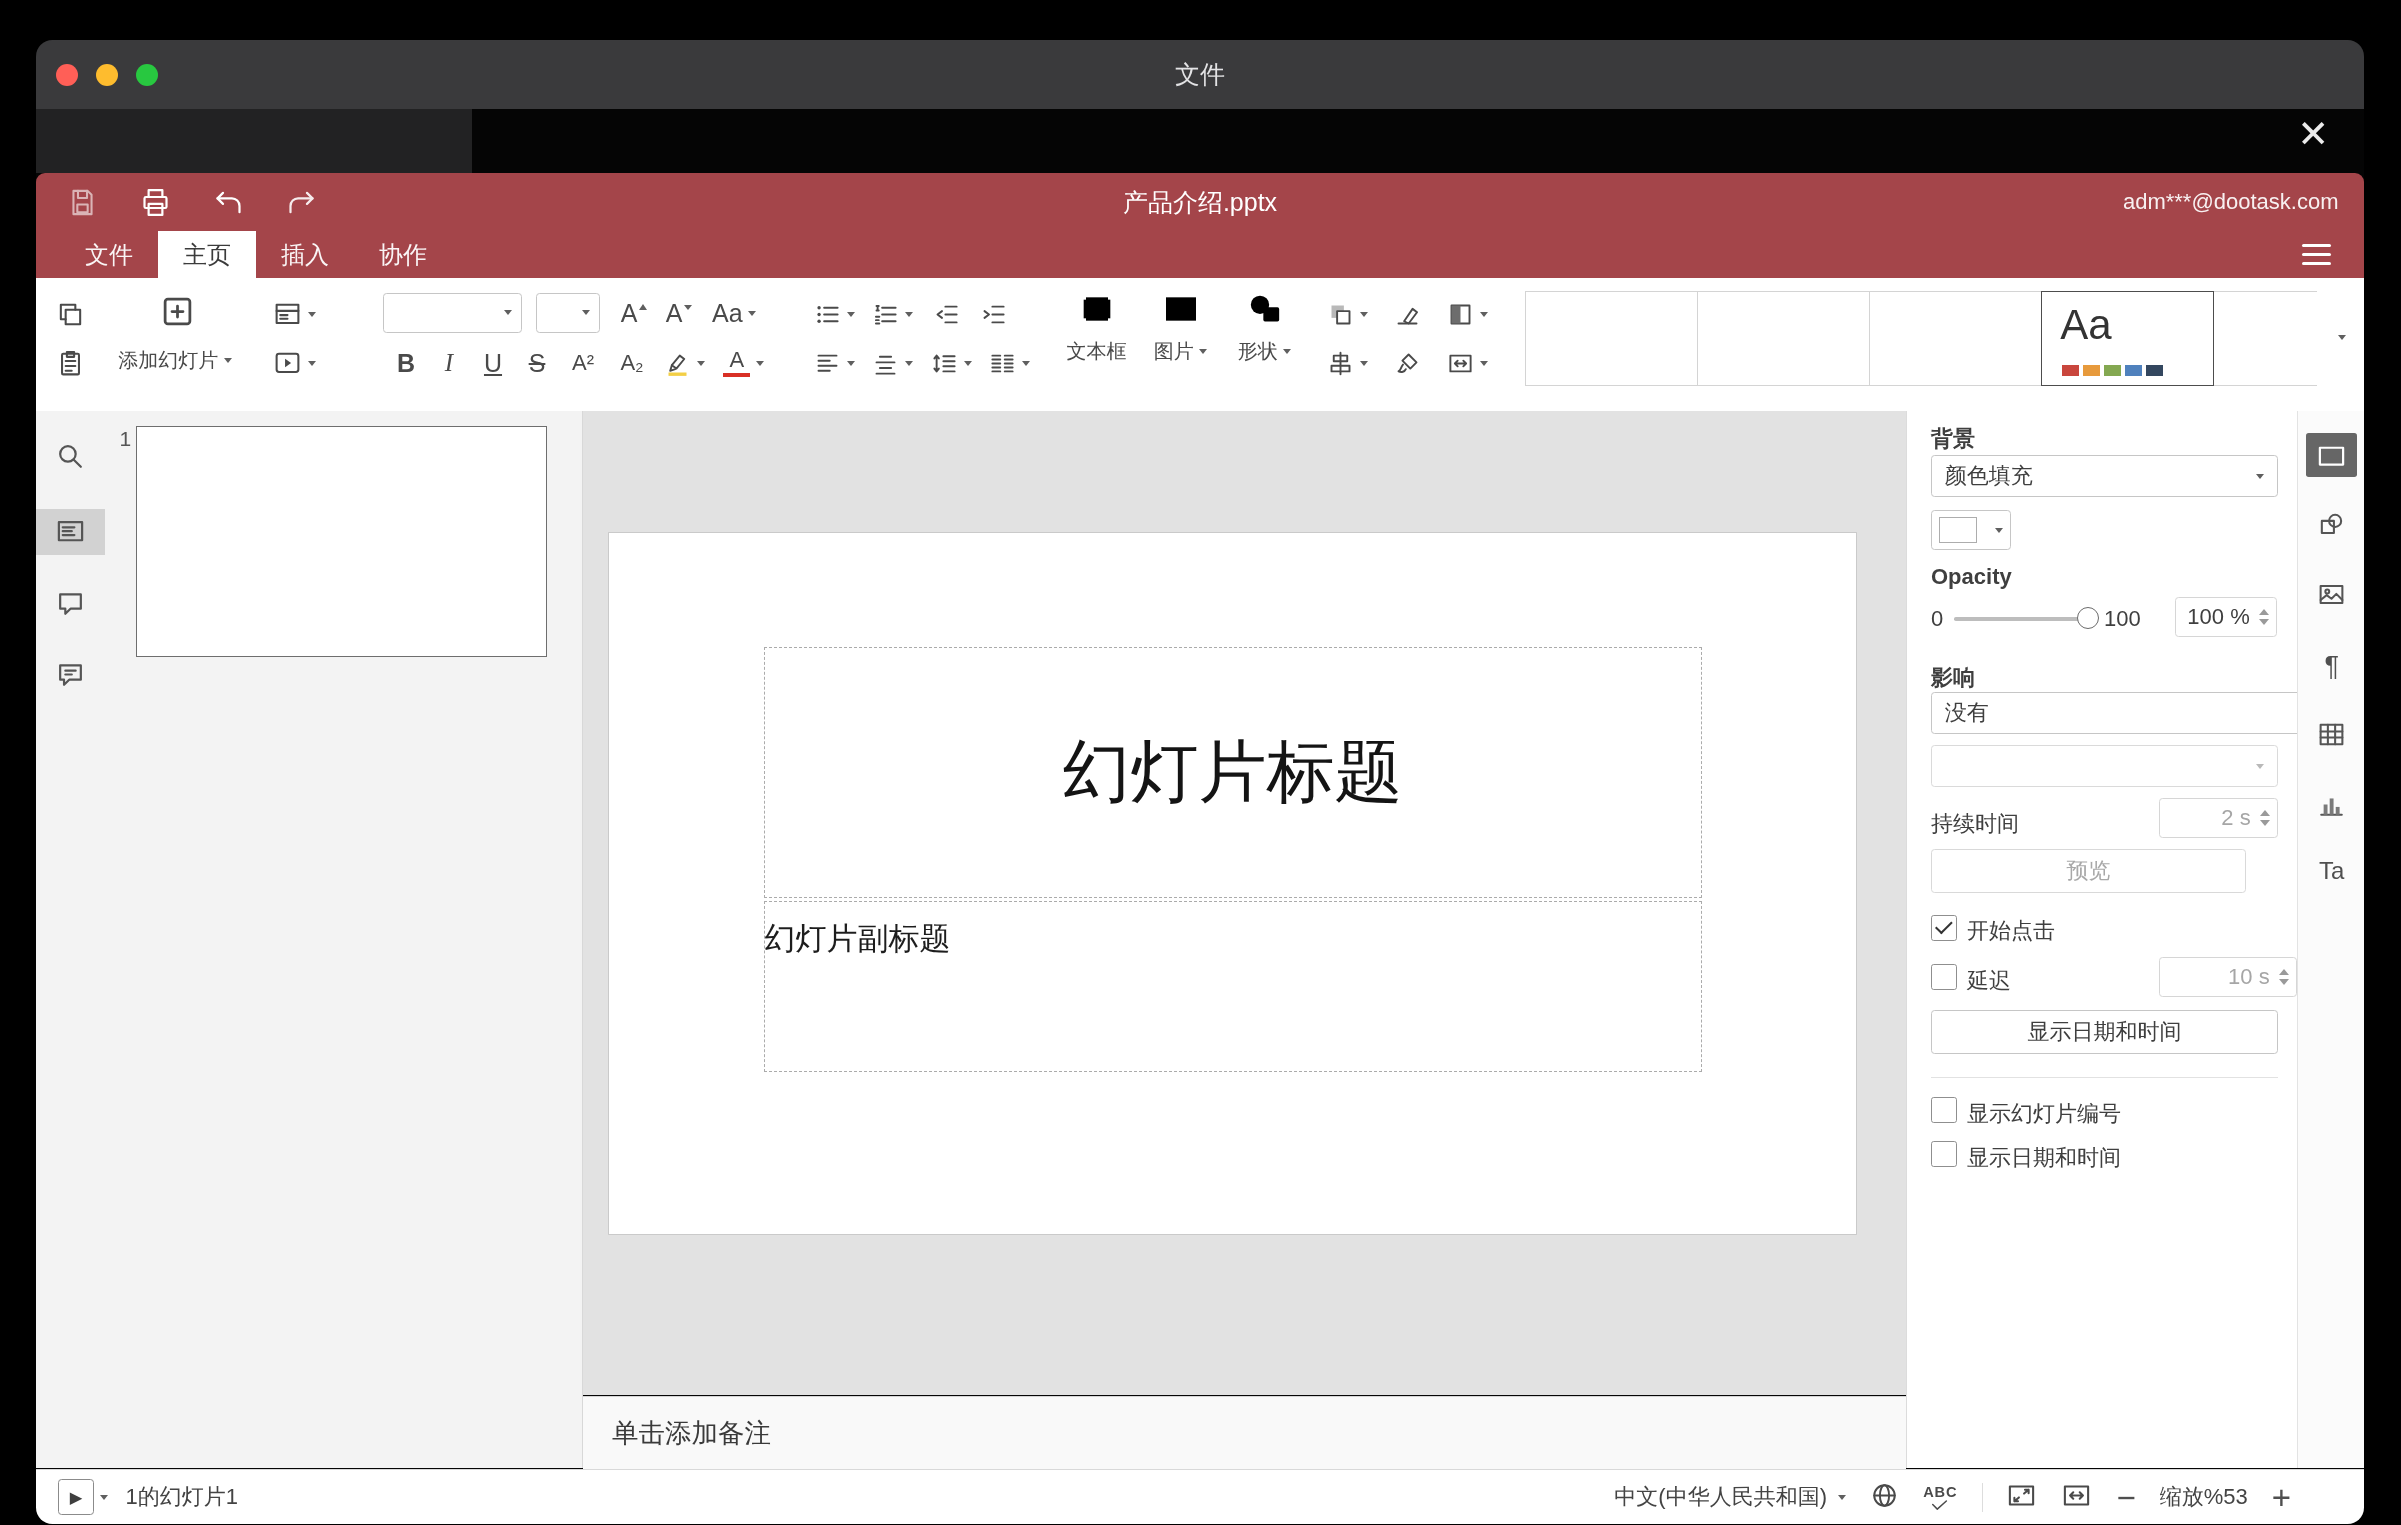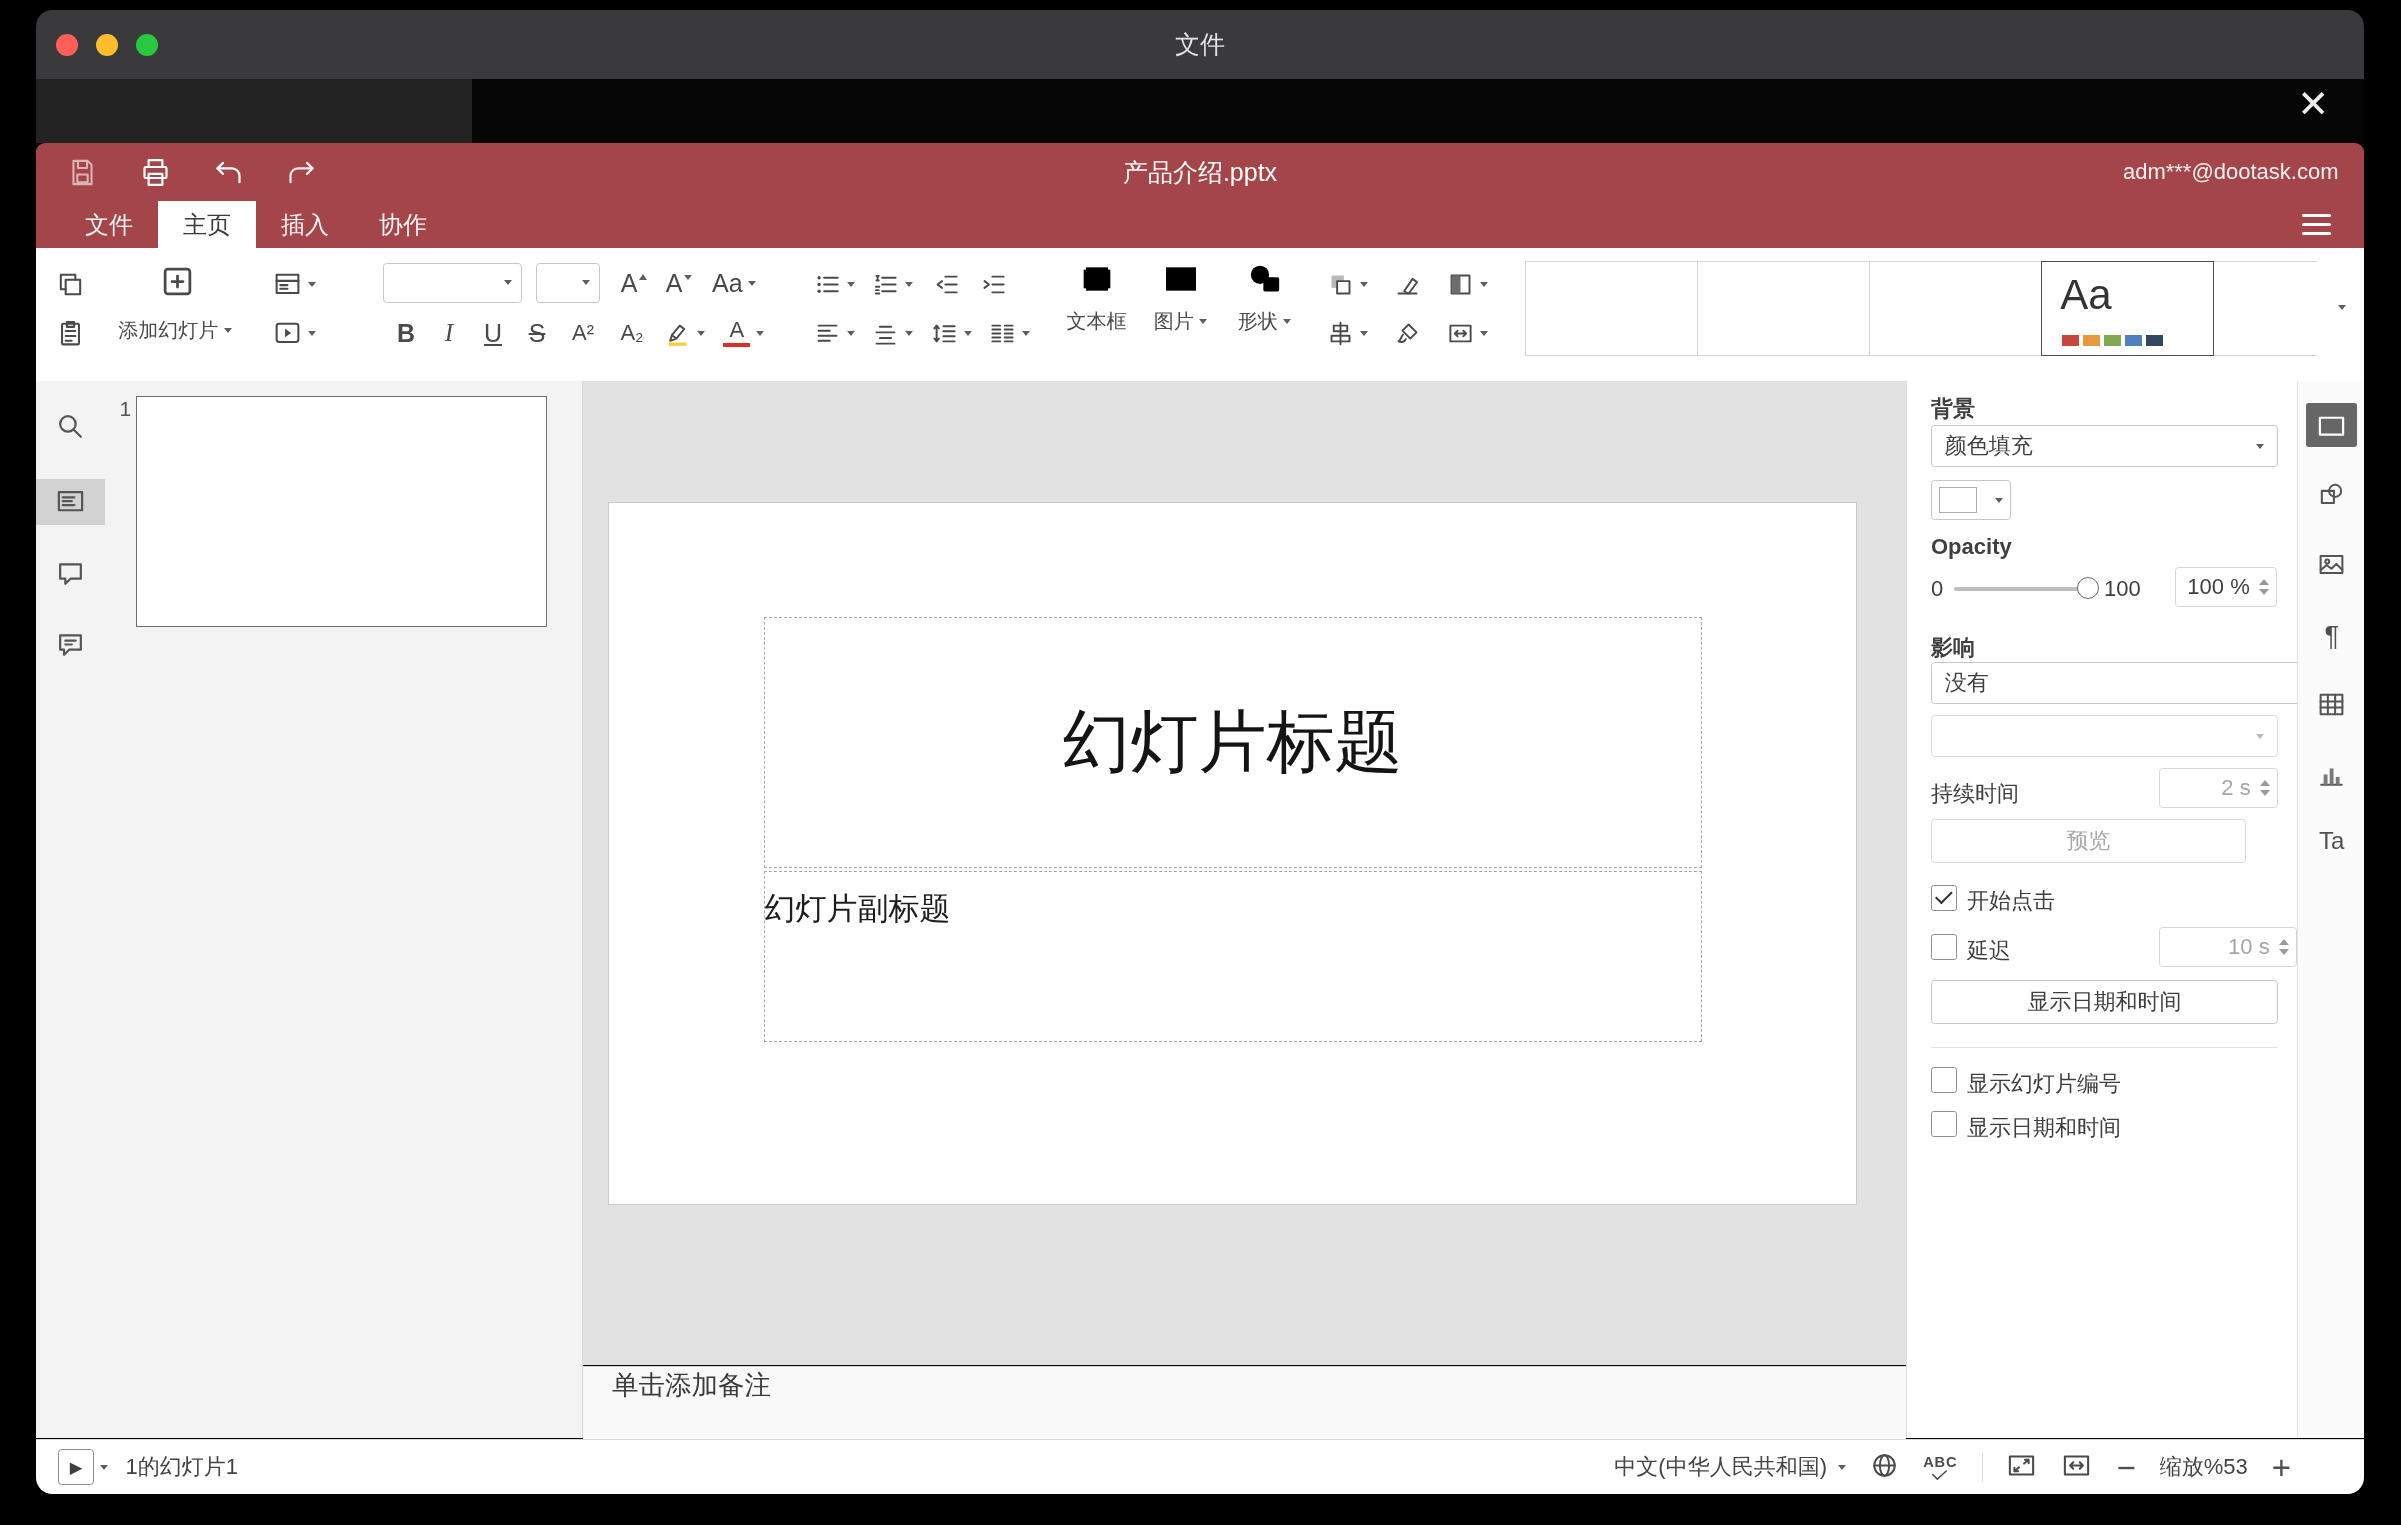--- a/index.html
+++ b/index.html
@@ -1,17 +1,17 @@
 <!DOCTYPE html>
 <html style="font-size:14.6px"><head>
 <meta charset="utf-8">
 <style>
   * { margin:0; padding:0; box-sizing:border-box; }
   html,body { width:2401px; height:1526px; background:#000; font-family:"Liberation Sans","DejaVu Sans",sans-serif; overflow:hidden; }
-  .window { position:absolute; left:36px; top:10px; width:2328px; height:1484px; background:#050505; border-radius:16.4px; overflow:hidden; }
+  .window { position:absolute; left:36px; top:40px; width:2328px; height:1484px; background:#050505; border-radius:16.4px; overflow:hidden; }
 
   
   .titlebar { position:absolute; left:0; top:0; width:2328px; height:69px; background:#3a3a3c; }
   .lights { position:absolute; left:20px; top:24px; display:flex; gap:18px; }
   .light { width:22px; height:22px; border-radius:50%; display:inline-block; }
   .light.red { background:#ff5f57; } .light.yellow { background:#febc2e; } .light.green { background:#28c840; }
   .win-title { position:absolute; left:0; top:0; width:100%; height:69px; line-height:69px; text-align:center; color:#e3e3e5; font-size:25px; }
   .ghost { position:absolute; left:0; top:69px; width:436px; height:64px; background:#47474a; opacity:.45; }
   .close-x { position:absolute; right:35px; top:75px; font-size:38px; color:#ececec; line-height:38px; cursor:default; }
 
@@ -58,21 +58,21 @@
   .thumb { position:absolute; left:31px; top:14.6px; width:411px; height:231px; background:#fff; border:1.8px solid #6e6e6e; }
 
   
   .canvas { position:absolute; left:547px; top:371px; width:1323px; height:984px; background:#e2e2e2; }
   .slide { position:absolute; left:25.5px; top:122px; width:1247px; height:701px; background:#fff; box-shadow:0 0 0 0.9px #c8c8c8; }
   .ph { position:absolute; border:0.9px dashed #ababab; }
   .ph-title { left:155px; top:114px; width:938px; height:251px; display:flex; align-items:center; justify-content:center; }
   .ph-title span { font-size:68px; color:#141414; white-space:nowrap; }
   .ph-sub { left:155px; top:368px; width:938px; height:171px; display:flex; }
   .ph-sub span { font-size:31px; color:#1d1d1d; margin-top:16.4px; white-space:nowrap; }
-  .notes { position:absolute; left:547px; top:1356px; width:1323px; height:73px; background:#f9f9f9; border-top:0.9px solid #d4d4d4; display:flex; padding-left:29px; }
+  .notes { position:absolute; left:547px; top:1356px; width:1323px; height:73px; background:#f9f9f9; border-top:0.9px solid #d4d4d4; display:flex; align-items:center; padding-left:29px; }
   .notes span { font-size:26.5px; color:#3a3a3a; }
 
   
   .right-panel { position:absolute; left:1870px; top:371px; width:391px; height:1057px; background:#fff; border-left:0.9px solid #dcdcdc; }
   .plabel { position:absolute; font-size:22px; color:#3f3f3f; white-space:nowrap; }
   .plabel.b { font-weight:bold; }
   .select { position:absolute; border:0.9px solid #c6c6c6; border-radius:3.6px; background:#fff; display:flex; align-items:center; padding:0 12.8px; font-size:22px; color:#3f3f3f; }
   .select .caret { margin-left:auto; }
   .select.dis { border-color:#dadada; } .select.dis .caret { border-top-color:#b9b9b9; }
   .swatch-combo { position:absolute; left:24px; top:99px; width:80px; height:40px; border:0.9px solid #c6c6c6; border-radius:3.6px; background:#fff; display:flex; align-items:center; }

